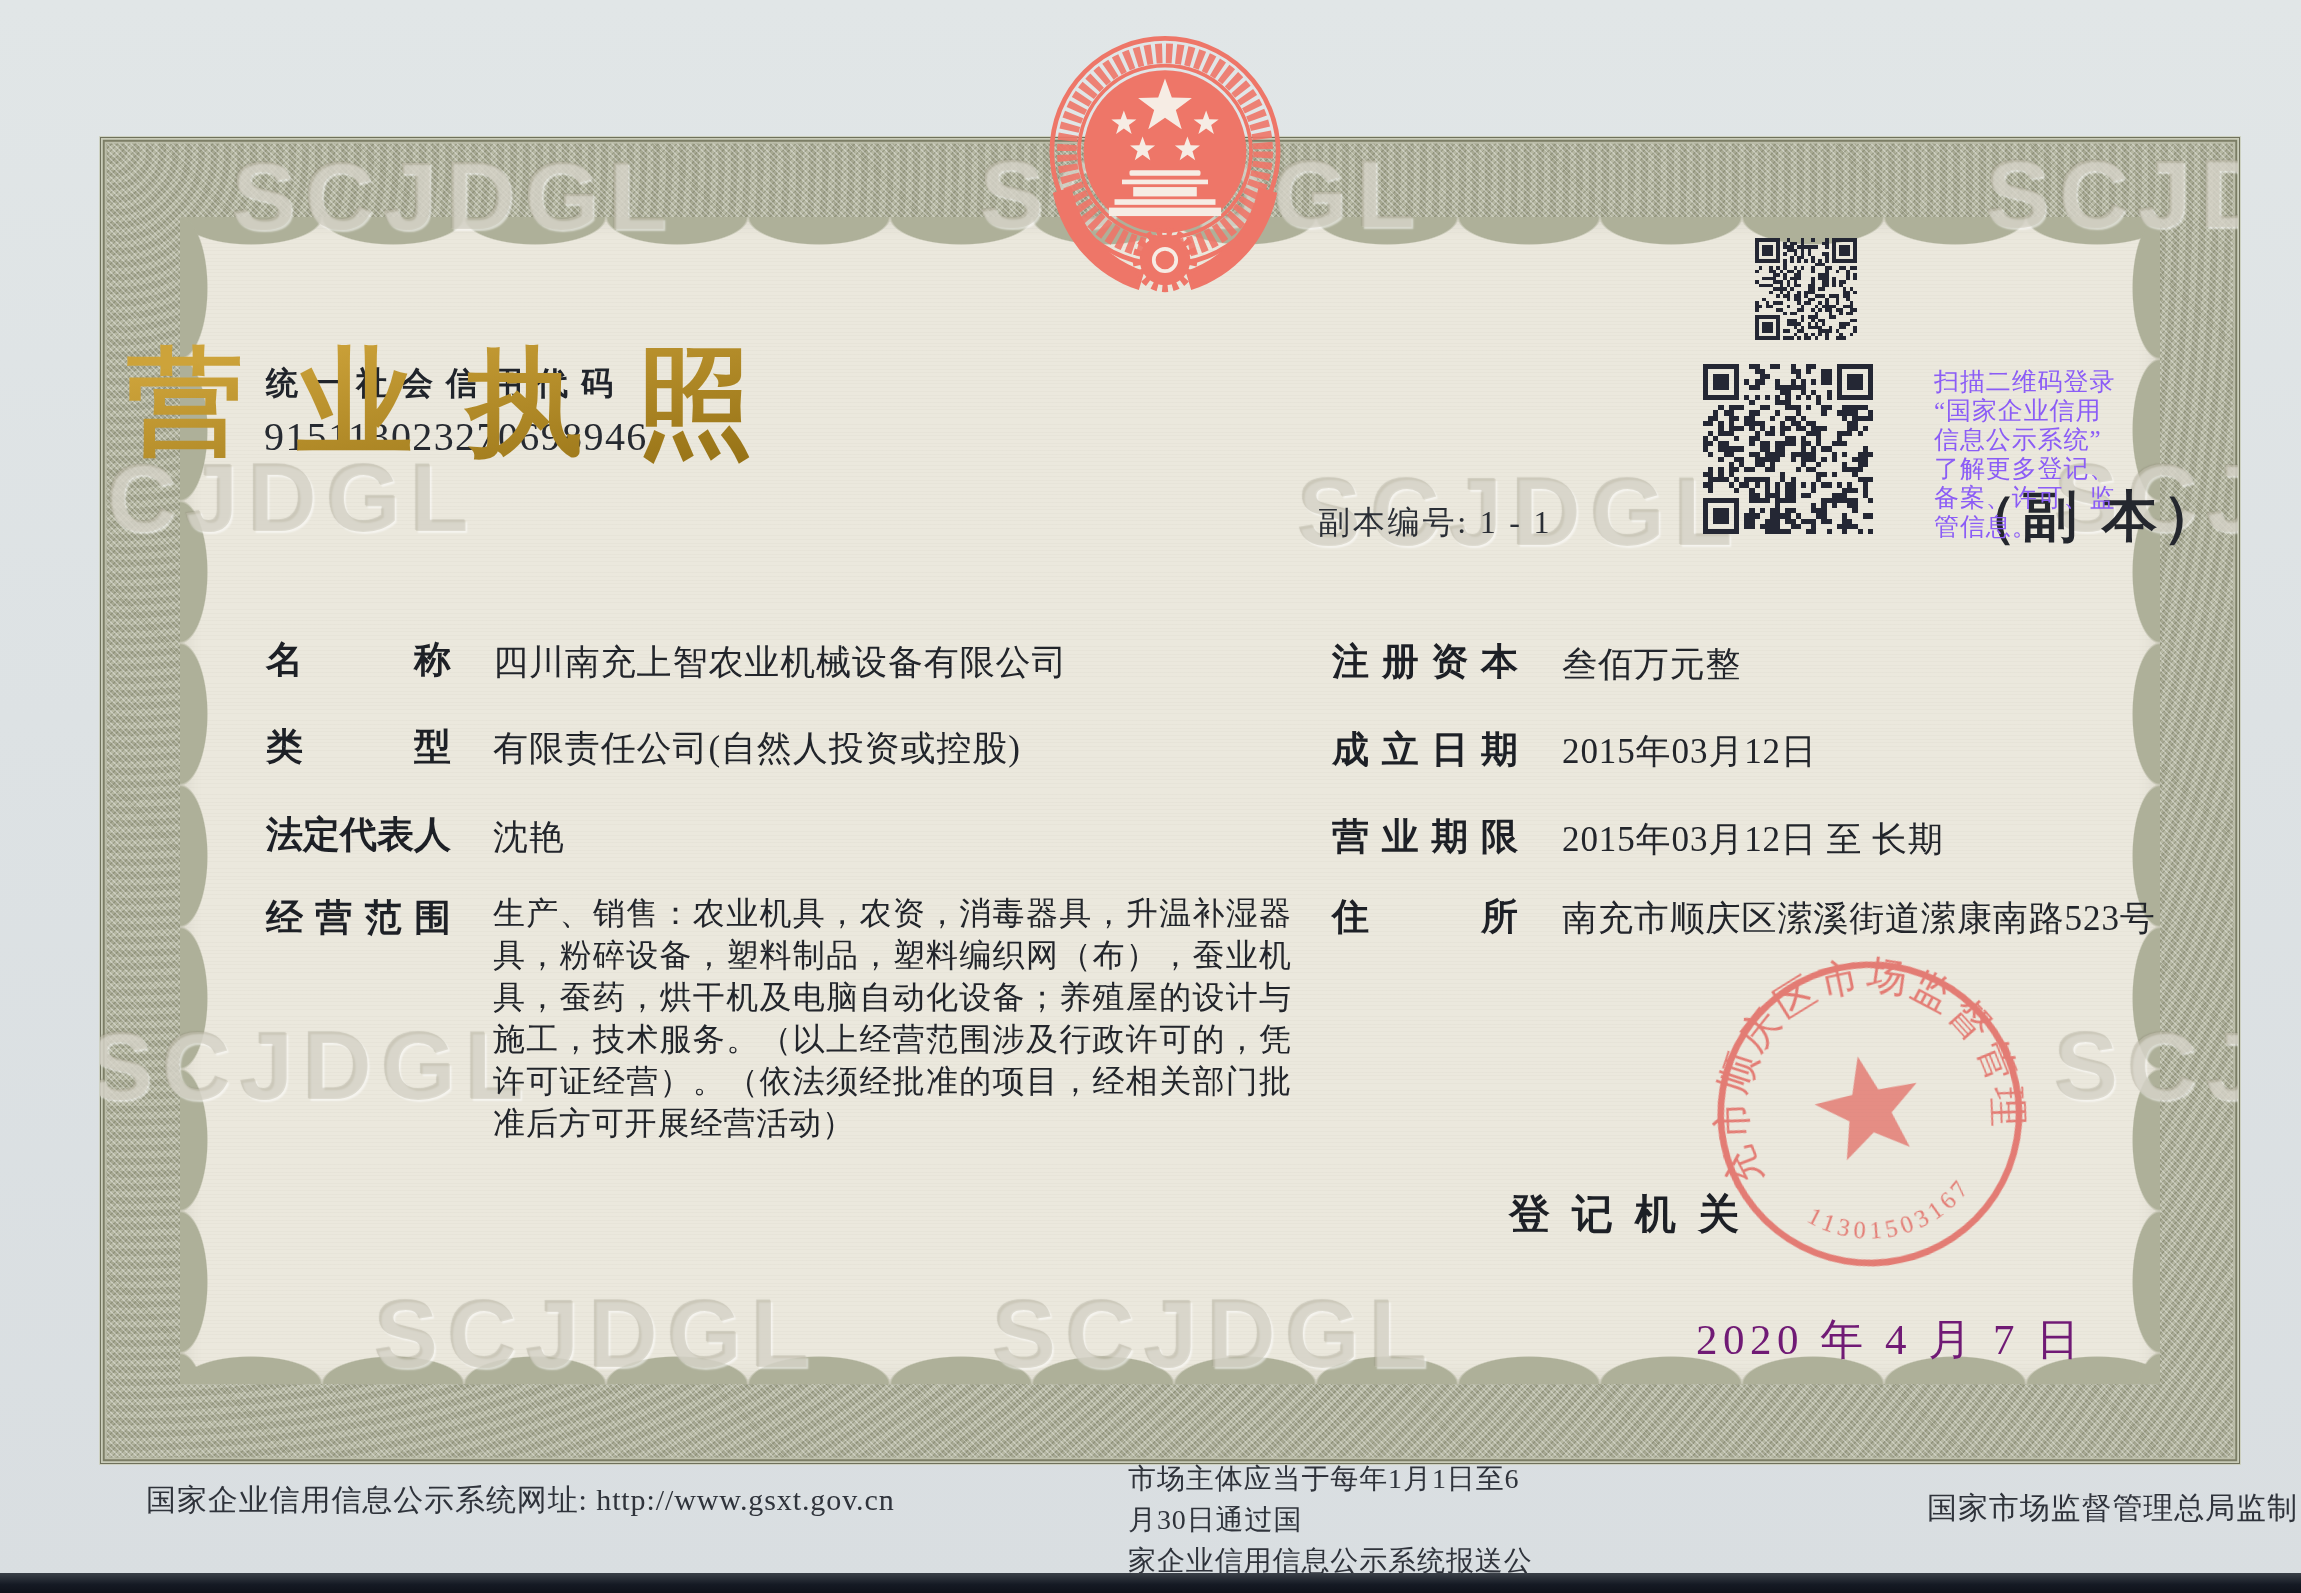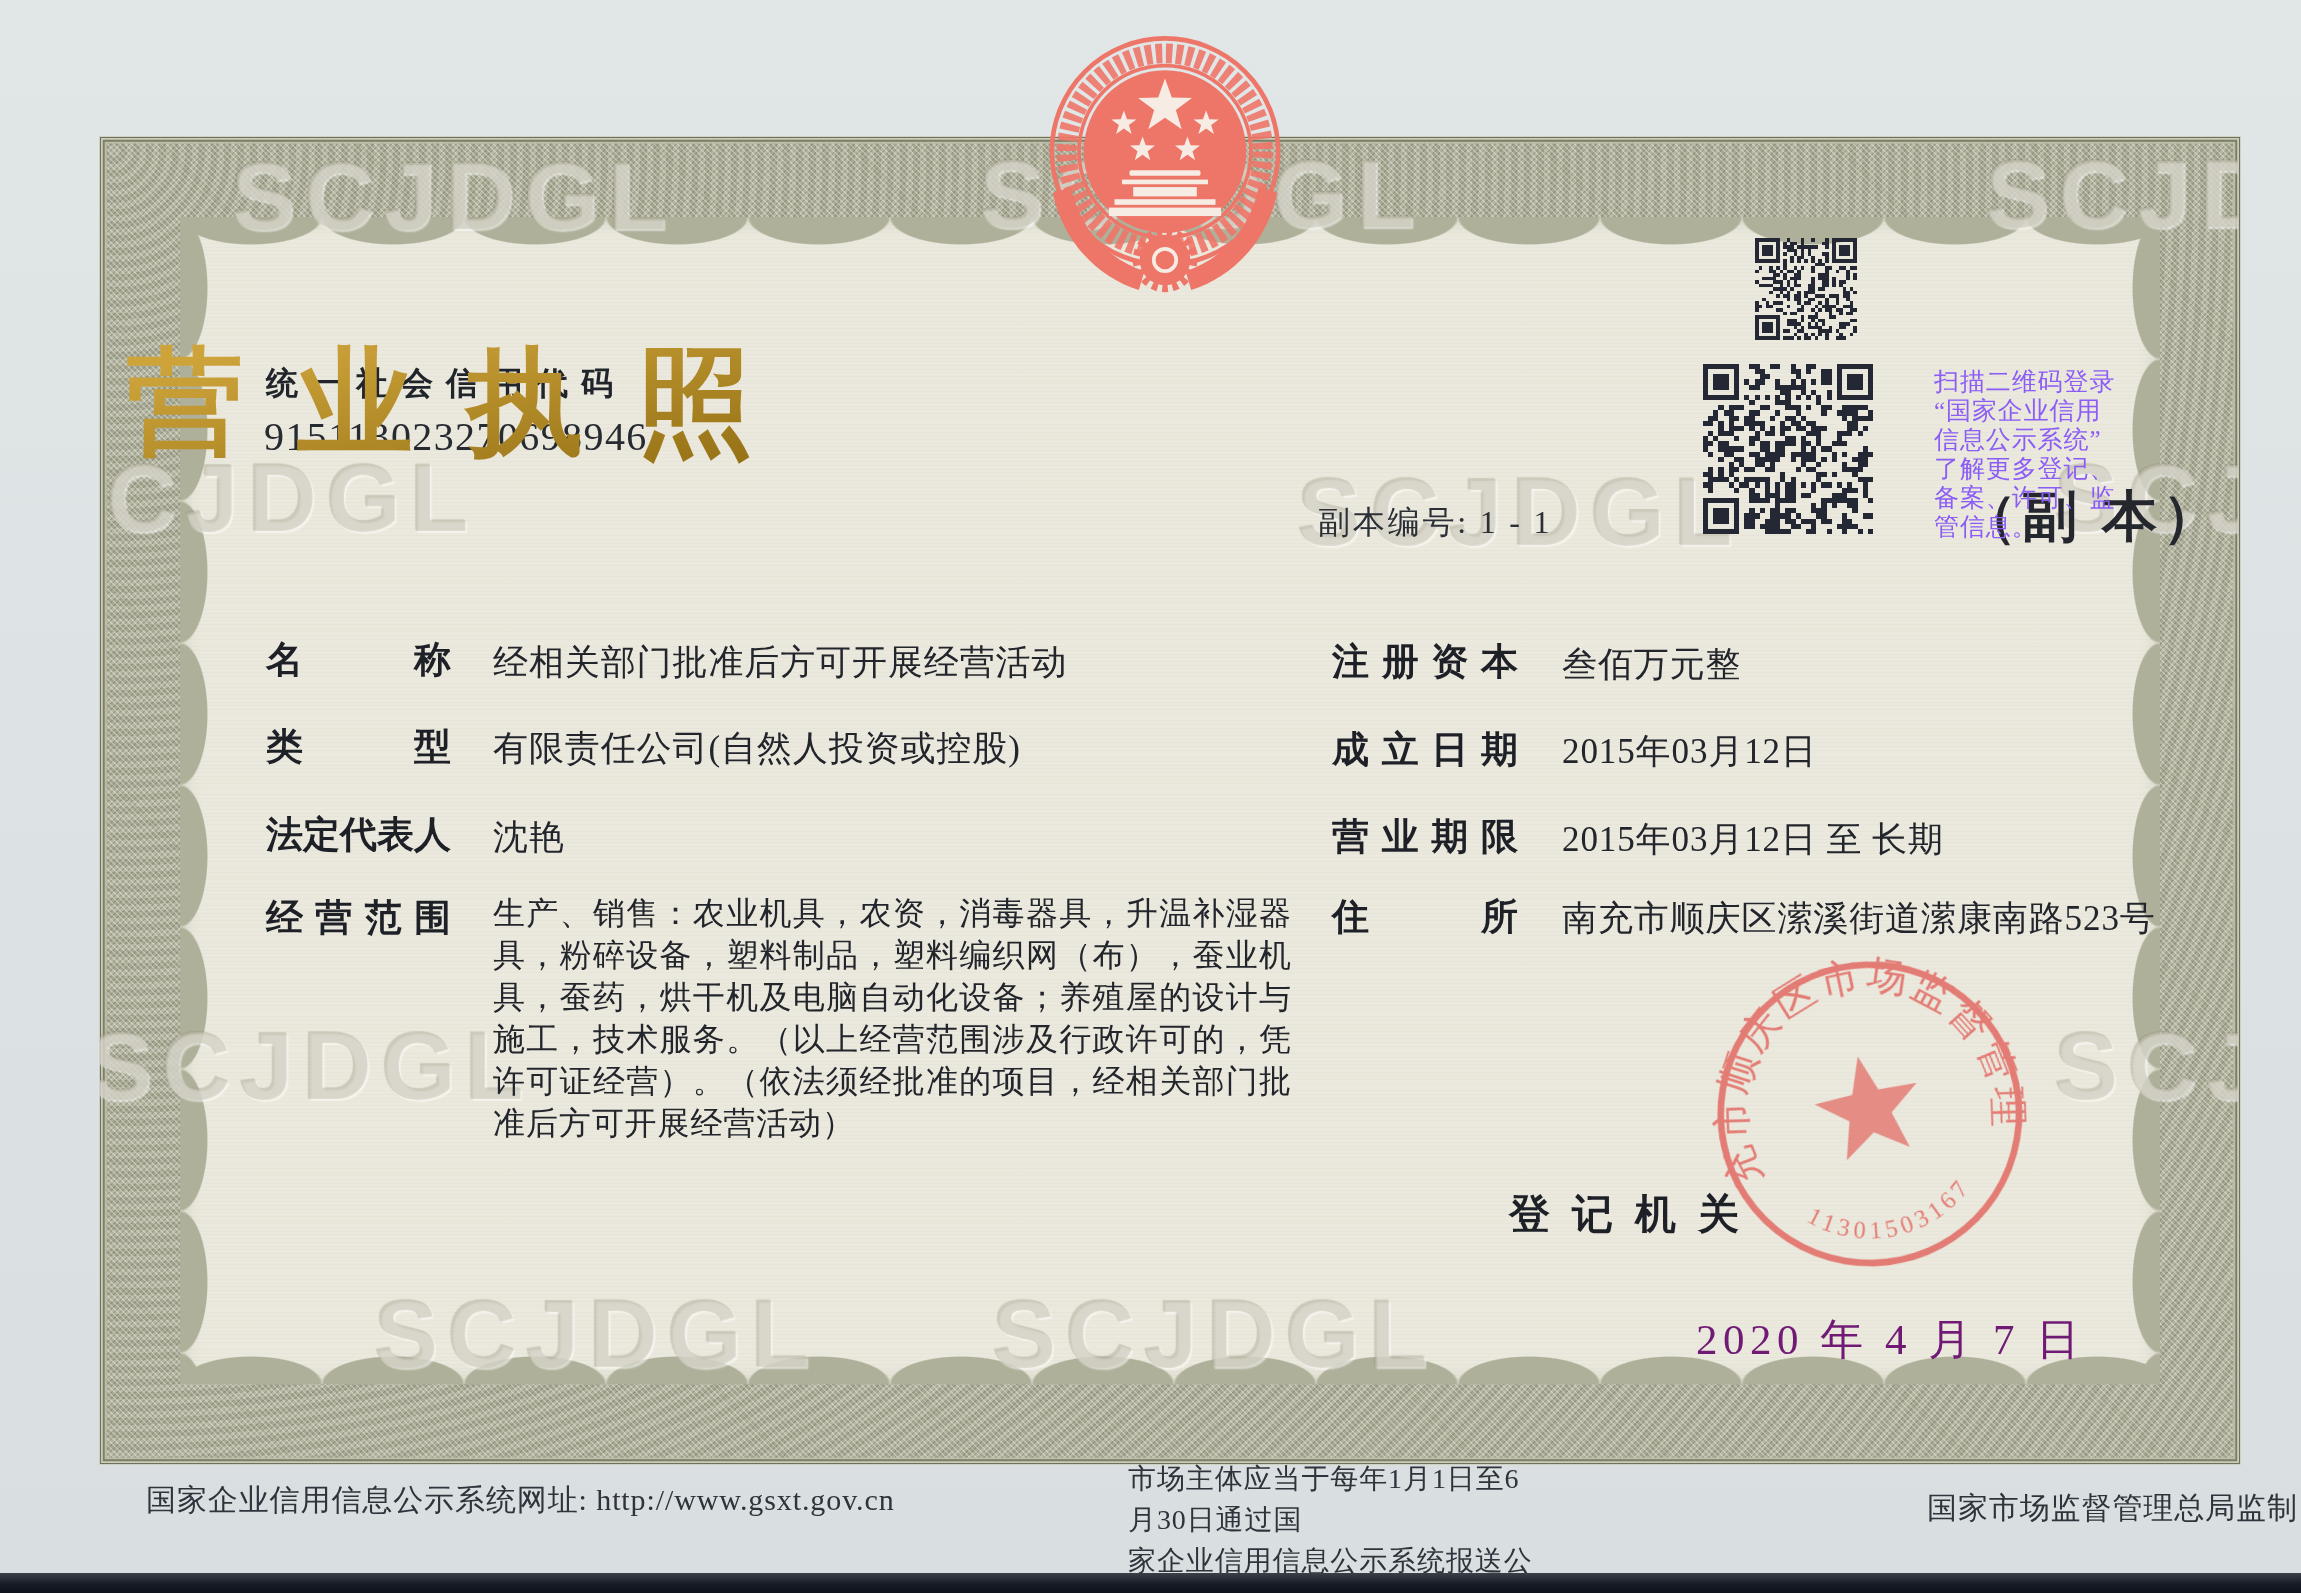--- a/index.html
+++ b/index.html
@@ -1037,21 +1037,21 @@
       <rect x="32" y="32" width="1" height="1" fill="#242734"></rect>
     </svg></div>
 <div class="abs qr-note">扫描二维码登录
 “国家企业信用
 信息公示系统”
 了解更多登记、
 备案、许可、监
 管信息。</div>
 
 <div class="abs f-label" style="left:266px;top:635px;width:185px">名称</div>
-<div class="abs f-value" style="left:493px;top:639px">经相关部门批准后方可开展经营活动</div>
+<div class="abs f-value" style="left:493px;top:639px">四川南充上智农业机械设备有限公司</div>
 
 <div class="abs f-label" style="left:266px;top:722px;width:185px">类型</div>
 <div class="abs f-value" style="left:493px;top:725px">有限责任公司(自然人投资或控股)</div>
 
 <div class="abs f-label" style="left:266px;top:810px;width:185px">法定代表人</div>
 <div class="abs f-value" style="left:493px;top:814px">沈艳</div>
 
 <div class="abs f-label" style="left:266px;top:893px;width:185px">经营范围</div>
 <div class="abs f-value scope" style="left:493px;top:892px;width:799px;font-size:32px">生产、销售：农业机具，农资，消毒器具，升温补湿器具，粉碎设备，塑料制品，塑料编织网（布），蚕业机具，蚕药，烘干机及电脑自动化设备；养殖屋的设计与施工，技术服务。（以上经营范围涉及行政许可的，凭许可证经营）。（依法须经批准的项目，经相关部门批准后方可开展经营活动）</div>
 

